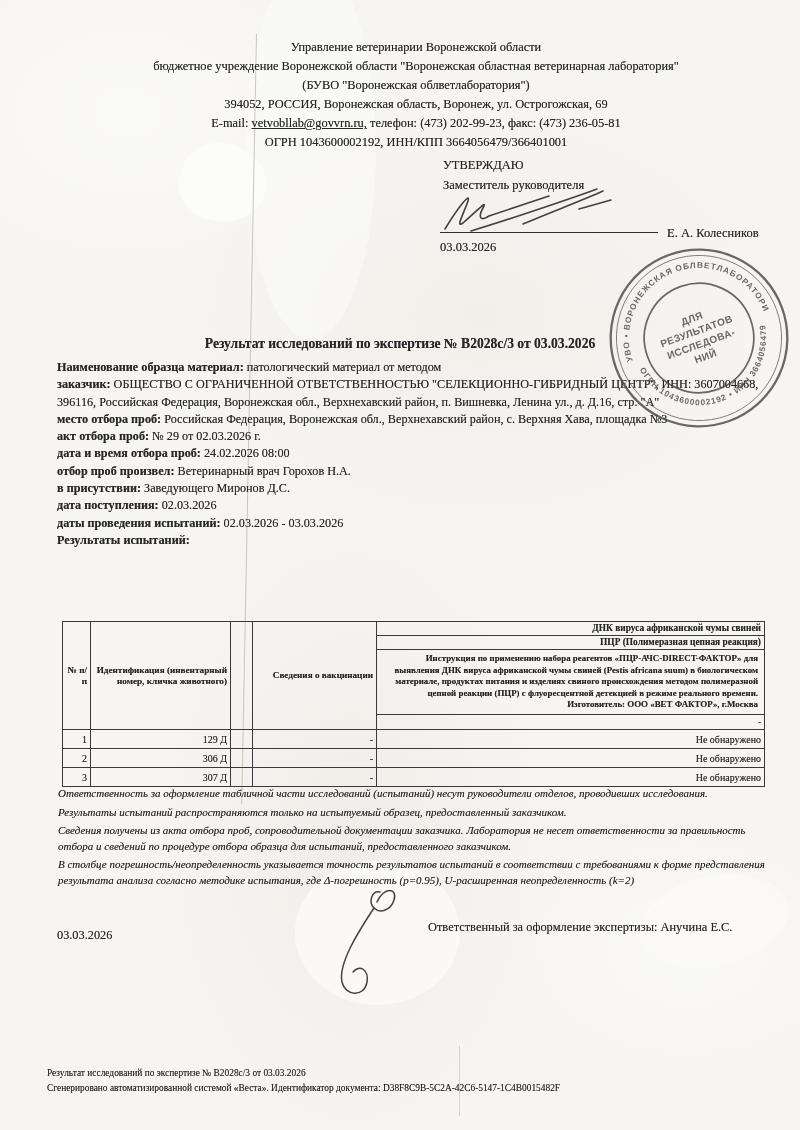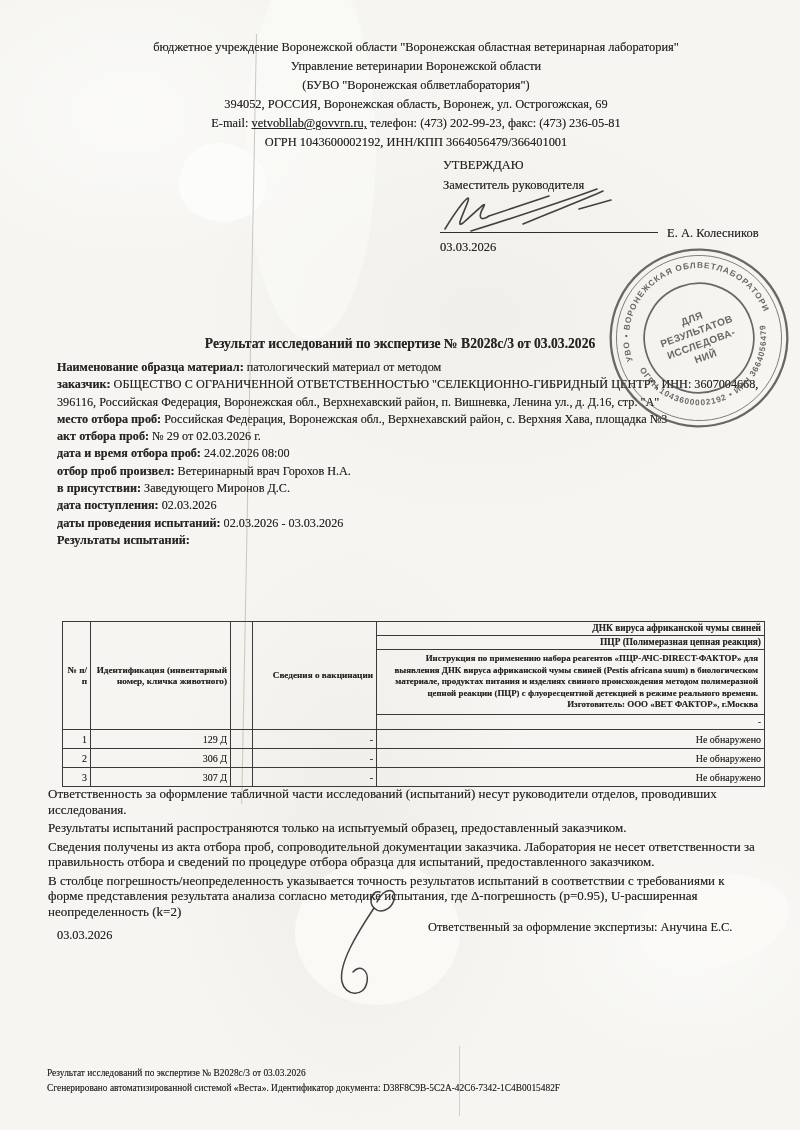--- a/index.html
+++ b/index.html
@@ -56,21 +56,21 @@
   
   .results-table{position:absolute;z-index:3;left:62px;top:621px;width:702px;border-collapse:collapse;table-layout:fixed;}
   .results-table th,.results-table td{border:1px solid #3a3a3a;padding:1px 3px;vertical-align:middle;text-align:right;}
   .results-table th{font-weight:bold;font-size:9.4px;line-height:11px;}
   .results-table th.instr{font-size:8.9px;line-height:11.5px;height:60px;padding:2px 6px;}
   .results-table th.dash-row{height:12px;font-size:9px;}
   .results-table td{font-size:10px;height:16px;}
   .results-table th.side{font-size:9.2px;}
 
   
-  .notes{position:absolute;z-index:3;left:48px;top:786px;width:714px;font-size:13px;line-height:15.5px;}
+  .notes{position:absolute;z-index:3;left:58px;top:786px;width:714px;font-size:11px;line-height:15.5px;font-style:italic;}
   .notes p{margin:0 0 3px 0;}
 
   
   .signoff-date{position:absolute;z-index:3;left:57px;top:928px;font-size:12.3px;}
   .signoff-sig{position:absolute;z-index:3;left:322px;top:880px;}
   .responsible{position:absolute;z-index:3;left:428px;top:920px;font-size:12.4px;}
 
   
   .footer{position:absolute;z-index:3;left:47px;top:1066px;font-size:9.4px;line-height:14.5px;}
 </style>
@@ -80,22 +80,22 @@
 <div class="page">
 
   <div class="blob blob4"></div>
   <div class="blob blob1"></div>
   <div class="blob blob2"></div>
   <div class="blob blob3"></div>
   <div class="crease crease1"></div>
   <div class="crease crease2"></div>
 
   <div class="letterhead txt">
+    <div>Управление ветеринарии Воронежской области</div>
     <div>бюджетное учреждение Воронежской области "Воронежская областная ветеринарная лаборатория"</div>
-    <div>Управление ветеринарии Воронежской области</div>
     <div>(БУВО "Воронежская облветлаборатория")</div>
     <div>394052, РОССИЯ, Воронежская область, Воронеж, ул. Острогожская, 69</div>
     <div>
       <span>E-mail:</span>
       <span class="email">vetvobllab@govvrn.ru,</span>
       <span>телефон: (473) 202-99-23, факс: (473) 236-05-81</span>
     </div>
     <div>ОГРН 1043600002192, ИНН/КПП 3664056479/366401001</div>
   </div>
 
@@ -204,16 +204,16 @@
 
   <div class="signoff-date txt">03.03.2026</div>
   <svg class="signoff-sig" width="85" height="120" viewBox="0 0 85 120">
     <path class="sig-path" d="M55 22 C62 6 76 8 72 20 C69 30 58 34 52 28 C46 22 50 10 58 12" style="stroke-width:1.5"></path>
     <path class="sig-path" d="M52 28 C36 52 16 84 20 102 C23 116 42 118 45 102 C47 90 38 84 31 92" style="stroke-width:1.5"></path>
   </svg>
   <div class="responsible txt">Ответственный за оформление экспертизы: Анучина Е.С.</div>
 
   <div class="footer txt">
     <div>Результат исследований по экспертизе № В2028с/3 от 03.03.2026</div>
-    <div>Сгенерировано автоматизированной системой «Веста». Идентификатор документа: D38F8C9B-5C2A-42C6-7342-1C4B0015482F</div>
+    <div>Сгенерировано автоматизированной системой «Веста». Идентификатор документа: D38F8C9B-5C2A-42C6-5147-1C4B0015482F</div>
   </div>
 
 </div>
 
 </body></html>

